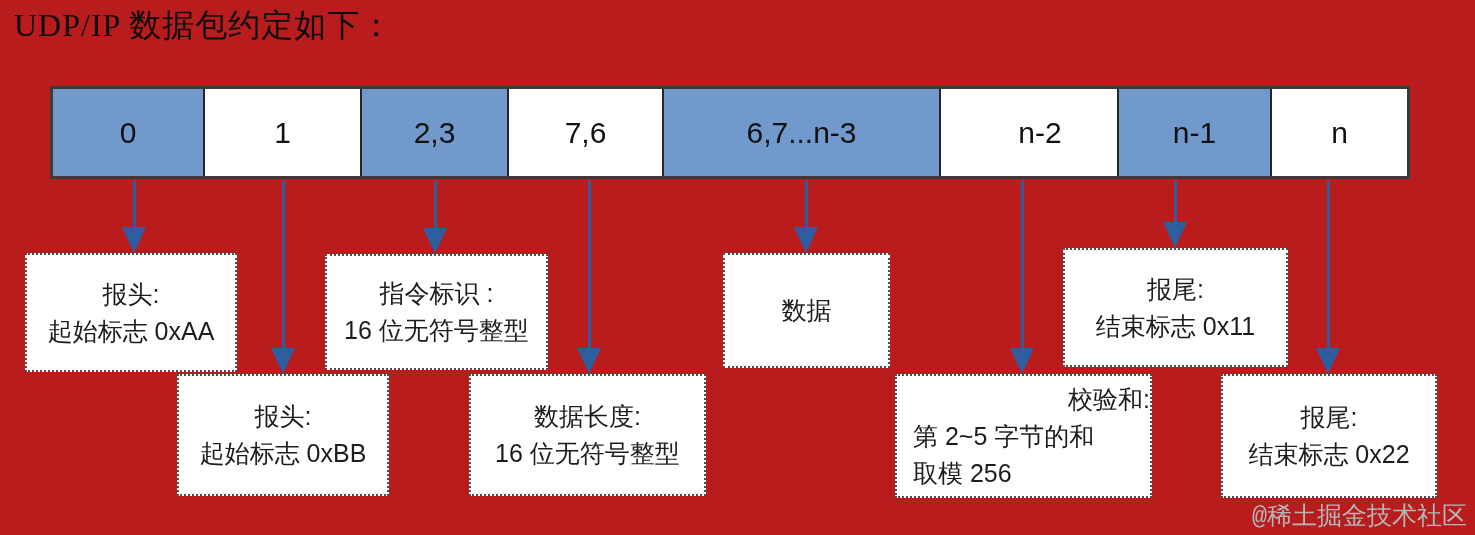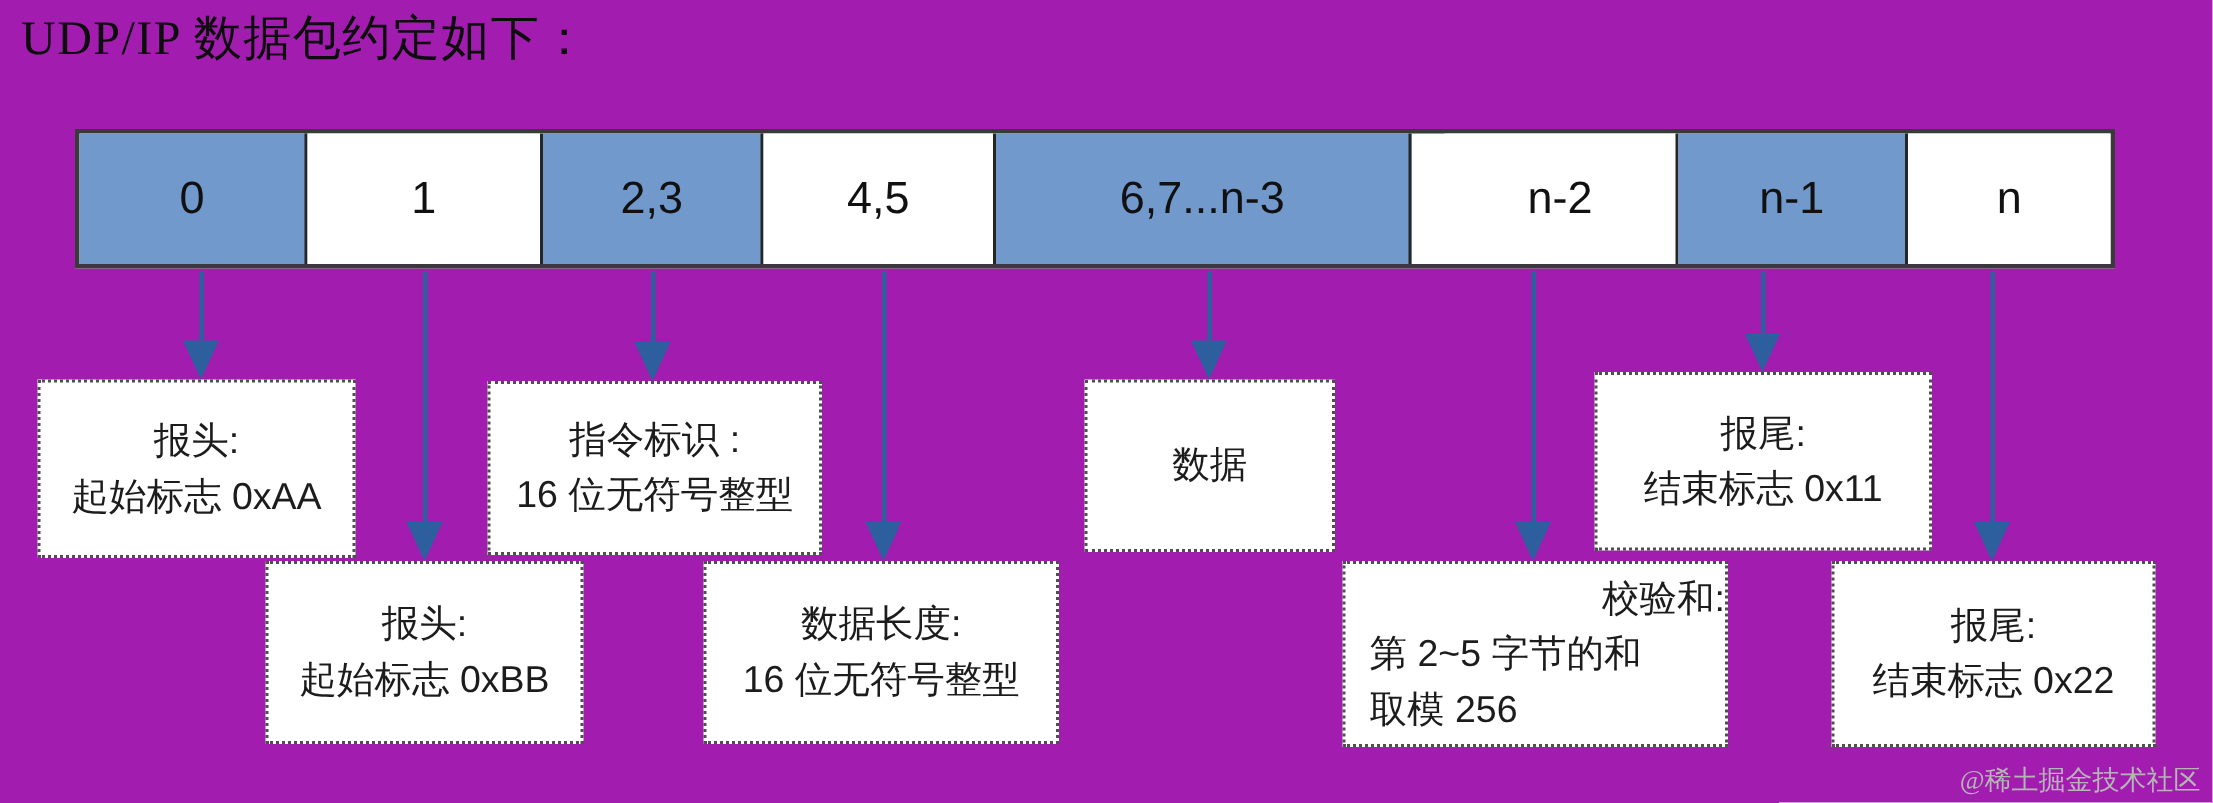--- a/index.html
+++ b/index.html
@@ -1,21 +1,21 @@
 <!DOCTYPE html>
 <html style="--cell-blue: #7199cc; --arrow-blue: #2d5f9e;"><head>
 <meta charset="utf-8">
 <style>
   html, body { margin: 0; padding: 0; background: #ffffff; }
   body { font-family: "Liberation Sans", sans-serif; }
   .stage {
     position: relative;
     width: 1475px;
     height: 535px;
-    background: #a21caf;
+    background: #b91c1c;
     overflow: hidden;
   }
   .title {
     position: absolute;
     left: 14px;
     top: 4px;
     font-family: "Liberation Serif", serif;
     font-size: 32px;
     color: #0d0d0d;
     letter-spacing: 1px;
@@ -74,22 +74,22 @@
     line-height: 37px;
     color: #1c1c1c;
   }
   .note .line { width: 100%; text-align: center; box-sizing: border-box; }
   .note.align-mixed .line { text-align: left; padding-left: 16px; }
   .note.align-mixed .line:first-child { text-align: right; padding-left: 0; }
   .watermark {
     position: absolute;
     right: 8px;
     bottom: 3px;
-    font-family: Liberation Serif, serif;
-    font-size: 18px;
+    font-family: Liberation Mono, monospace;
+    font-size: 25px;
     color: #b5b5b5;
     white-space: nowrap;
   }
 </style>
 </head>
 <body>
 
 <div class="stage">
 
   <div class="title">UDP/IP 数据包约定如下：</div>
@@ -98,21 +98,21 @@
     <div class="cell filled" style="flex: 0 0 152px;">
       <span>0</span>
     </div>
     <div class="cell" style="flex: 0 0 157px;">
       <span>1</span>
     </div>
     <div class="cell filled" style="flex: 0 0 147px;">
       <span>2,3</span>
     </div>
     <div class="cell" style="flex: 0 0 155px;">
-      <span>4,5</span>
+      <span>7,6</span>
     </div>
     <div class="cell filled" style="flex: 0 0 277px;">
       <span>6,7...n-3</span>
     </div>
     <div class="cell" style="flex: 0 0 156px; margin-left: 22px;">
       <span>n-2</span>
     </div>
     <div class="cell filled" style="flex: 0 0 153px; text-align: right;">
       <span>n-1</span>
     </div>

